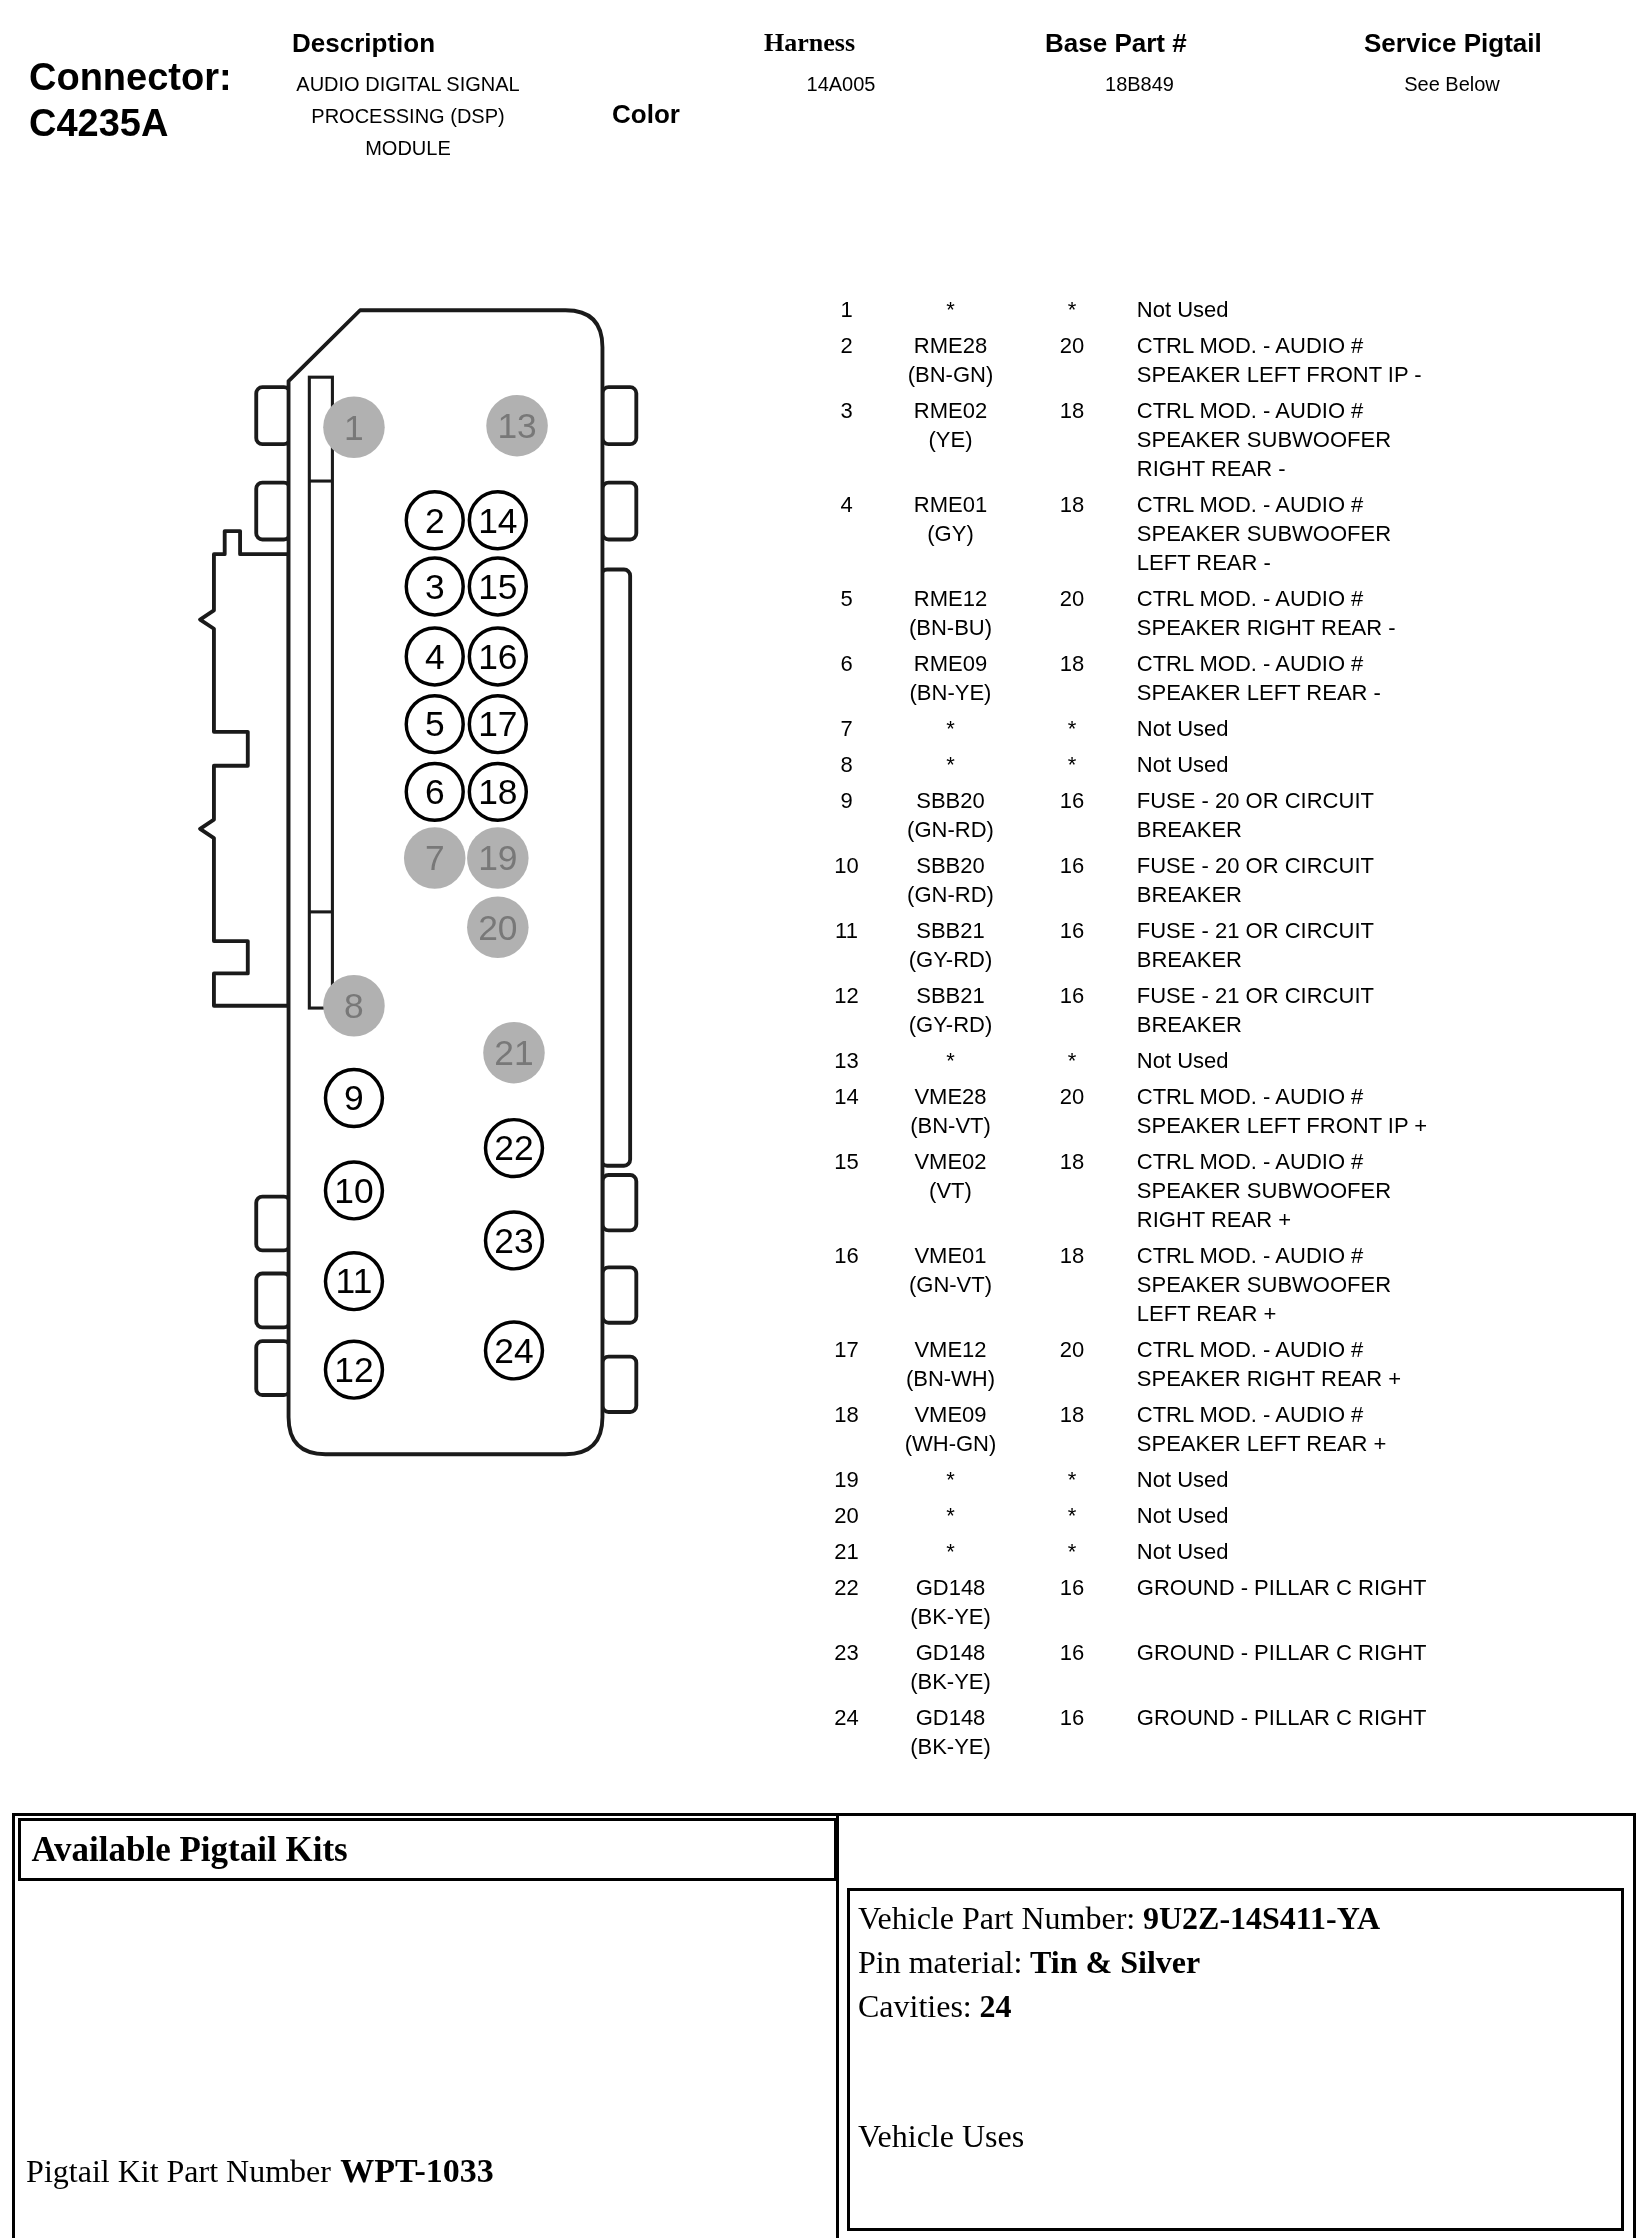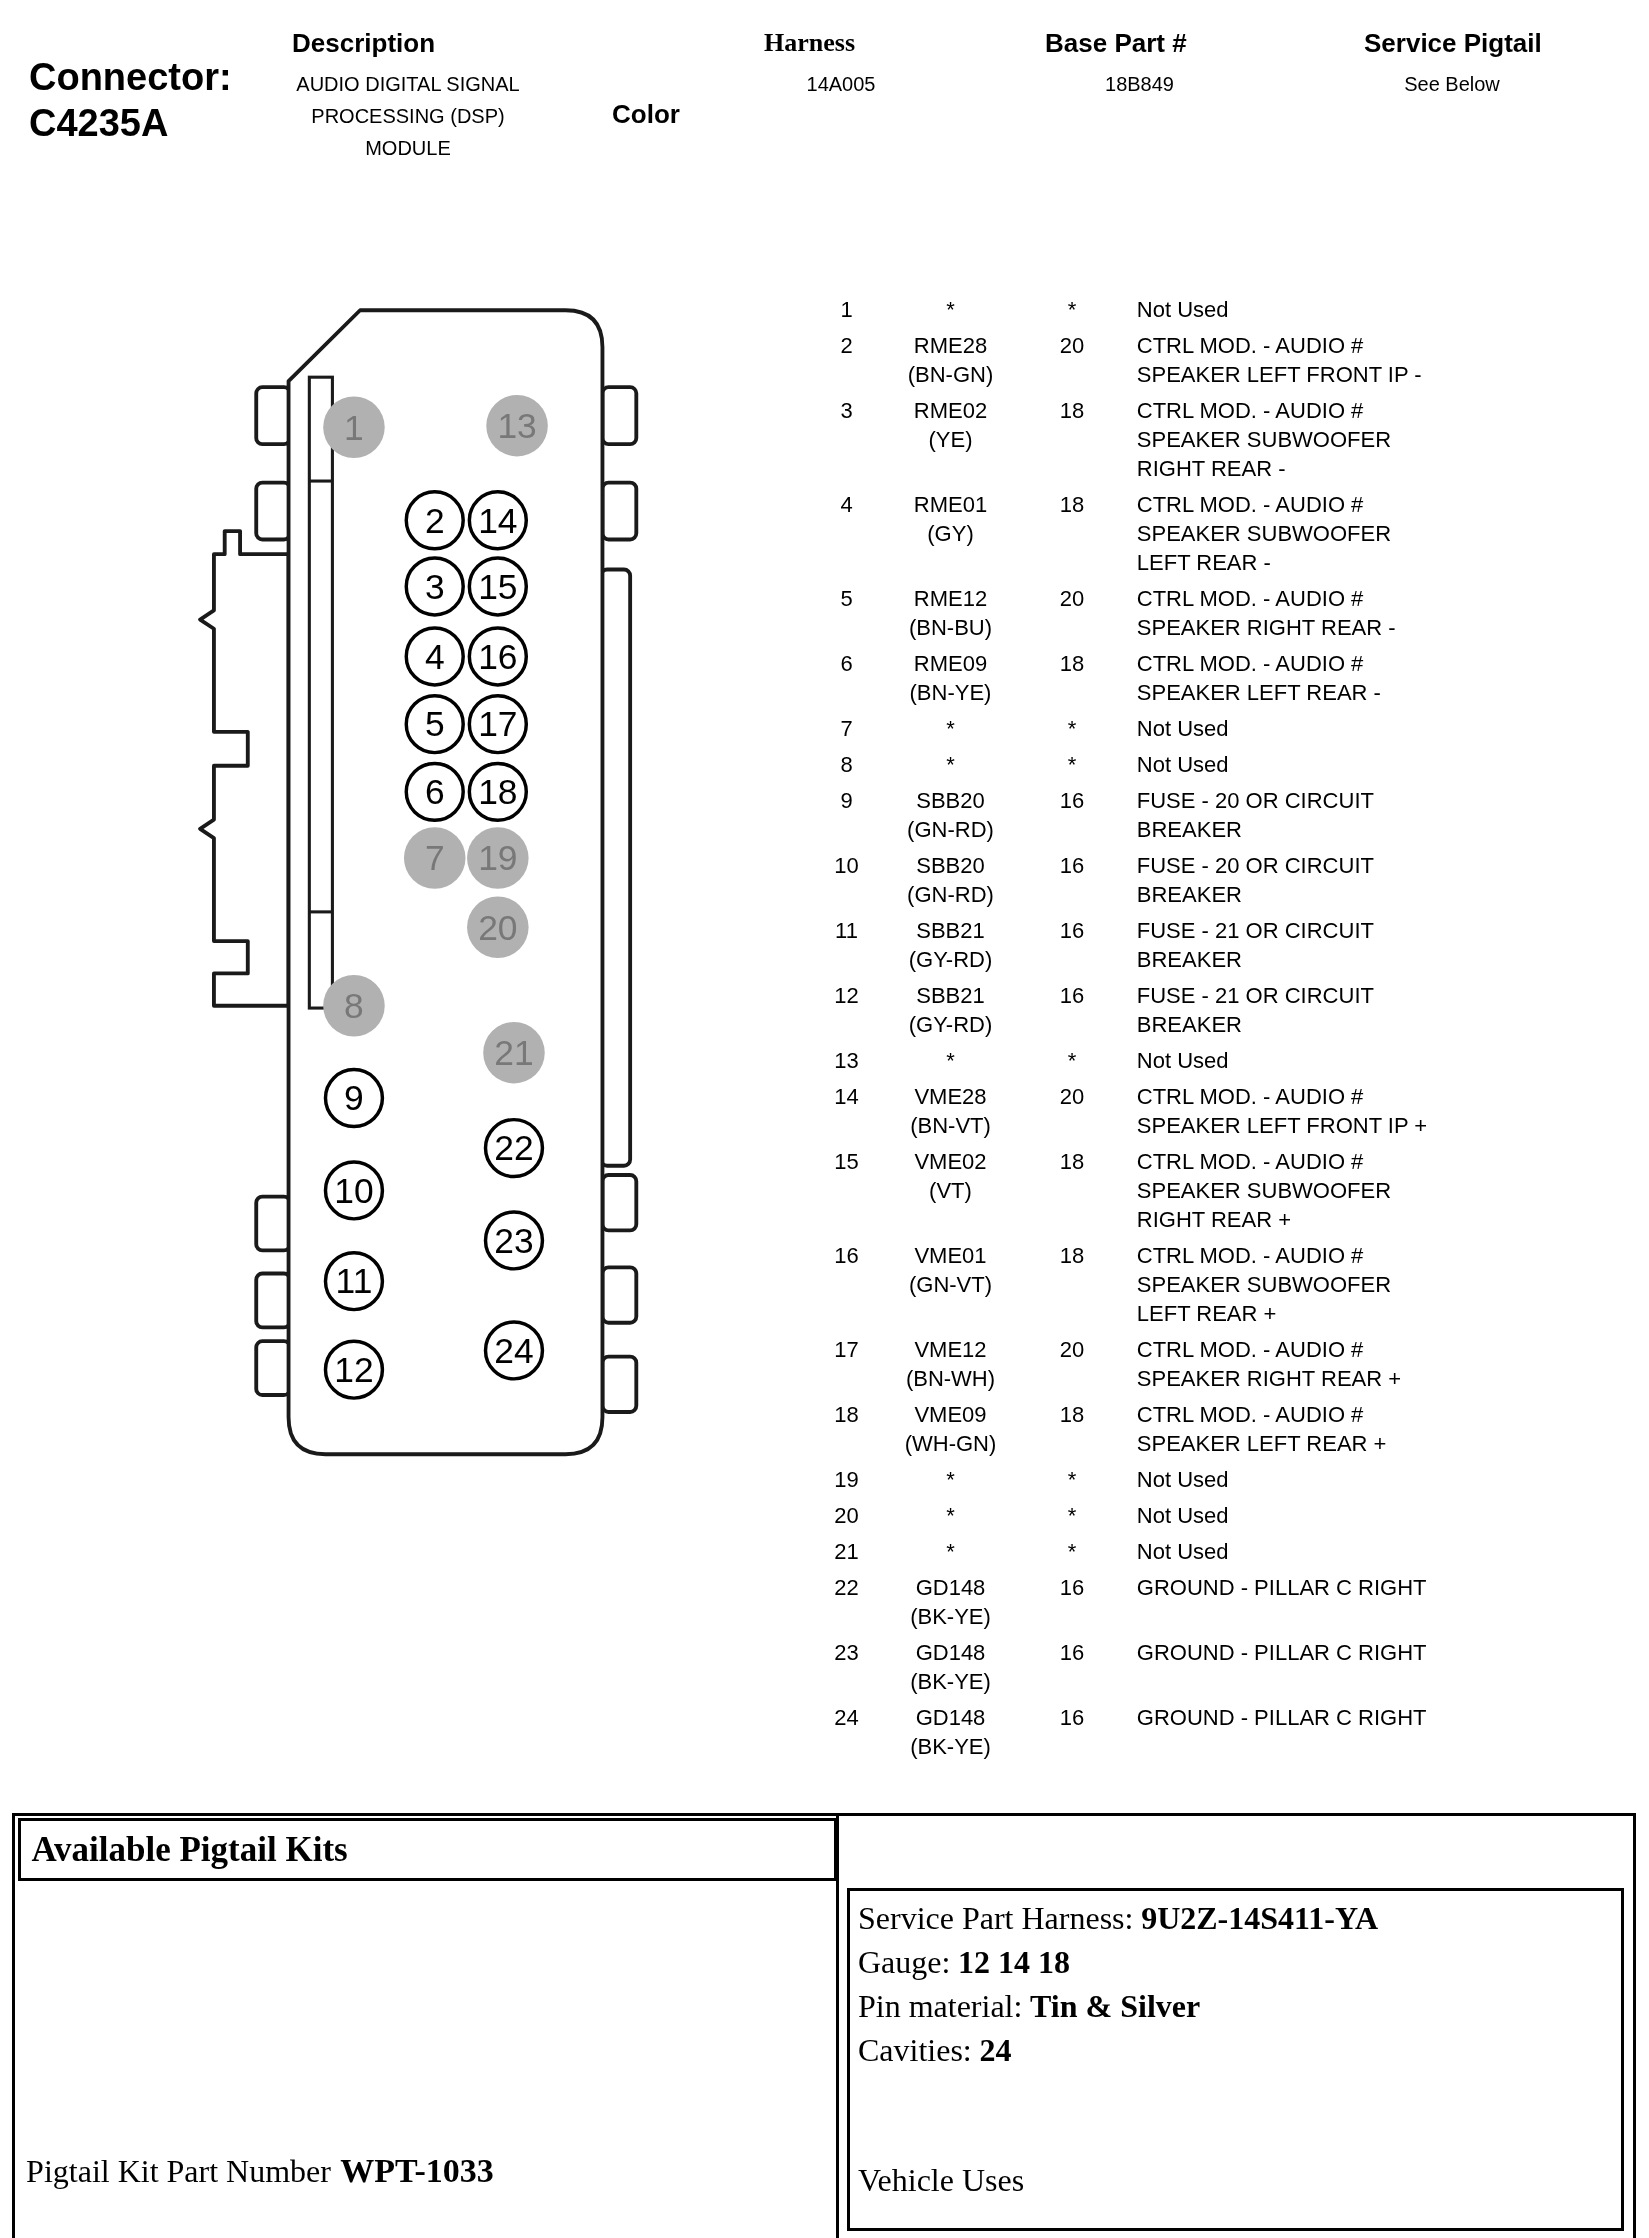--- a/index.html
+++ b/index.html
@@ -342,24 +342,21 @@
       <span class="pt-title">Available Pigtail Kits</span>
     </div>
     <div class="pt-vline"></div>
 
     <div class="pt-kit-line">
       <span>Pigtail Kit Part Number</span><b>WPT-1033</b>
     </div>
 
     <div class="pt-info-box">
       <div class="pt-line">
-        <span>Service Part Harness:</span><b>9U2Z-14S411-YA</b>
-      </div>
-      <div class="pt-line">
-        <span>Gauge:</span><b>12 14 18</b>
+        <span>Vehicle Part Number:</span><b>9U2Z-14S411-YA</b>
       </div>
       <div class="pt-line">
         <span>Pin material:</span><b>Tin &amp; Silver</b>
       </div>
       <div class="pt-line">
         <span>Cavities:</span><b>24</b>
       </div>
       <div class="pt-line pt-vehicle">Vehicle Uses</div>
     </div>
   </section>

